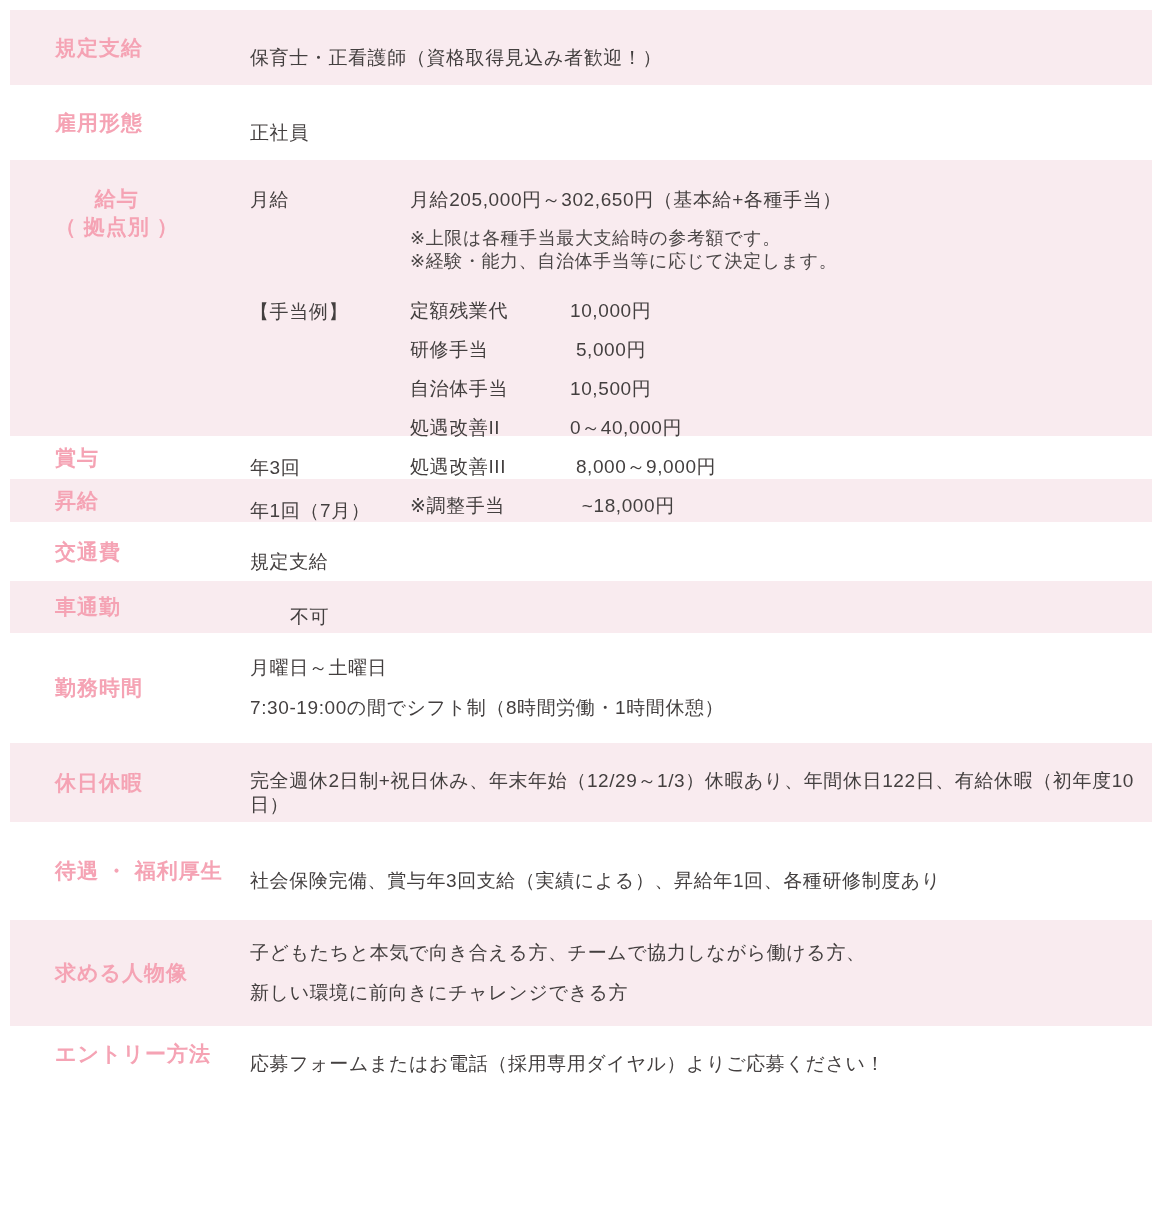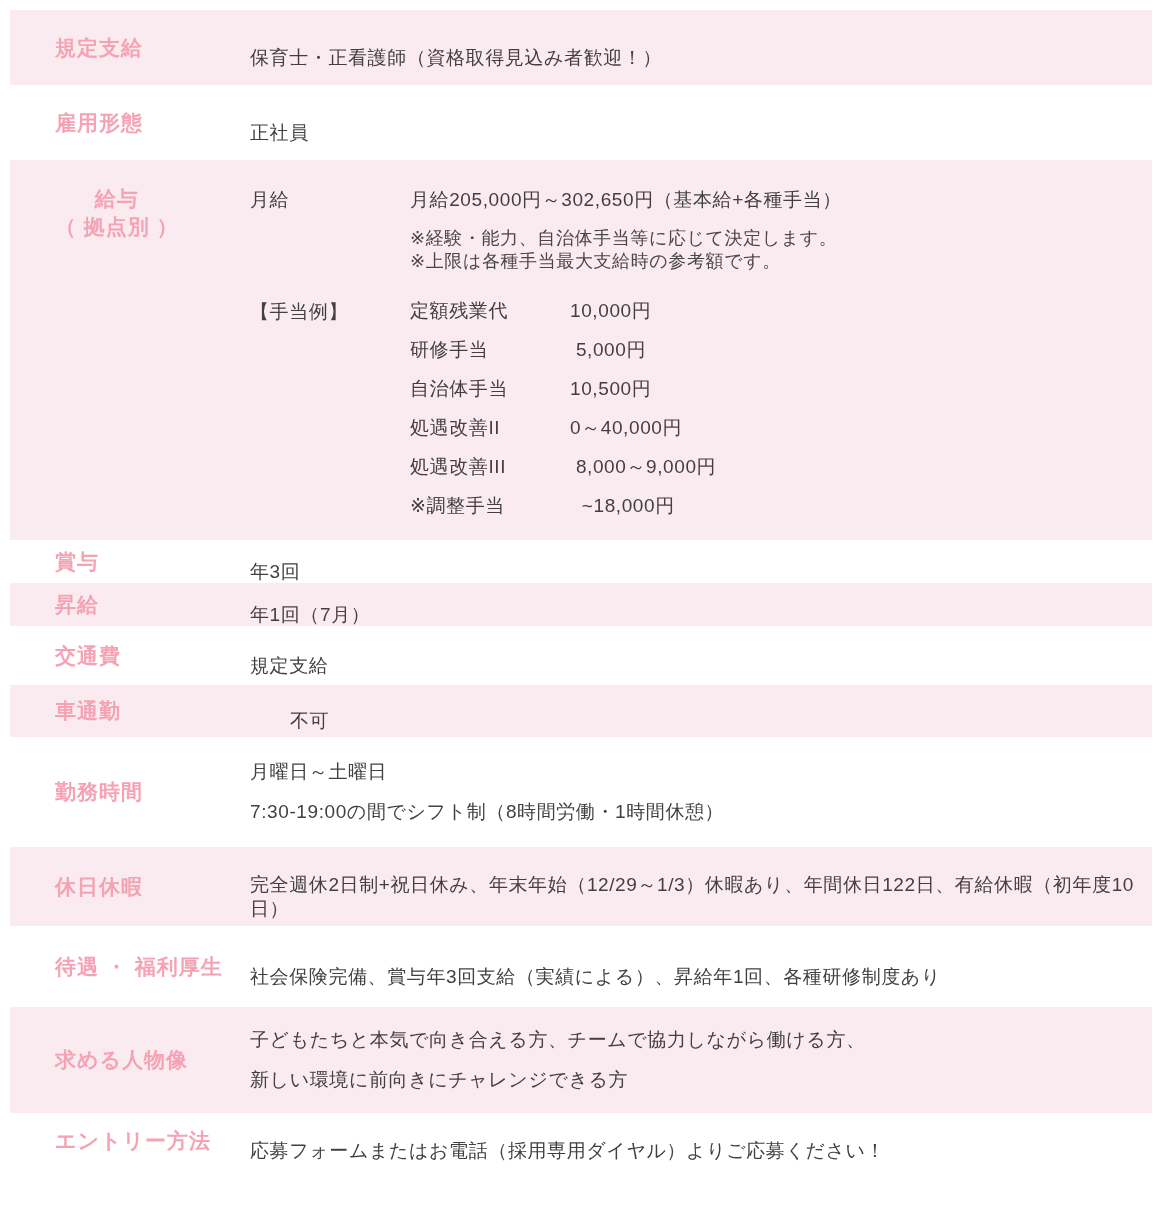--- a/index.html
+++ b/index.html
@@ -54,27 +54,27 @@
   .sal-col1{width:160px;min-width:160px;line-height:23px;}
   .sal-amount{line-height:23px;}
   .sal-notes{margin-top:16px;font-size:18px;line-height:23px;color:#4a4646;}
   .allowance-block{display:flex;margin-top:27px;}
   .allow-table{flex:1;}
   .allow-row{display:flex;line-height:21px;margin-bottom:18px;}
   .allow-name{width:160px;min-width:160px;}
   .allow-amount{white-space:pre-wrap;}
   
   .h75{height:75px;}
-  .h380{height:380px;}
+  .h380{height:276px;}
   .h57{height:43px;}
   .h59{height:59px;}
   .h62{height:52px;gap:40px;}
   .h110{height:110px;}
   .h79{height:79px;}
-  .h81{height:81px;}
+  .h81{height:98px;}
   .h106{height:106px;}
   .h72{height:56px;}
 </style>
 </head>
 <body>
 
 <div class="table">
 
   <div class="row pink h75">
     <div class="label">規定支給</div>
@@ -92,22 +92,22 @@
         <div>給与</div>
         <div>（ 拠点別 ）</div>
       </span>
     </div>
     <div class="salary-content">
       <div class="sal-line">
         <div class="sal-col1">月給</div>
         <div>
           <div class="sal-amount">月給205,000円～302,650円（基本給+各種手当）</div>
           <div class="sal-notes">
+            <div>※上限は各種手当最大支給時の参考額です。</div>
             <div>※経験・能力、自治体手当等に応じて決定します。</div>
-            <div>※上限は各種手当最大支給時の参考額です。</div>
           </div>
         </div>
       </div>
       <div class="allowance-block">
         <div class="sal-col1">【手当例】</div>
         <div class="allow-table">
           <div class="allow-row">
             <div class="allow-name">定額残業代</div>
             <div class="allow-amount">10,000円</div>
           </div>

